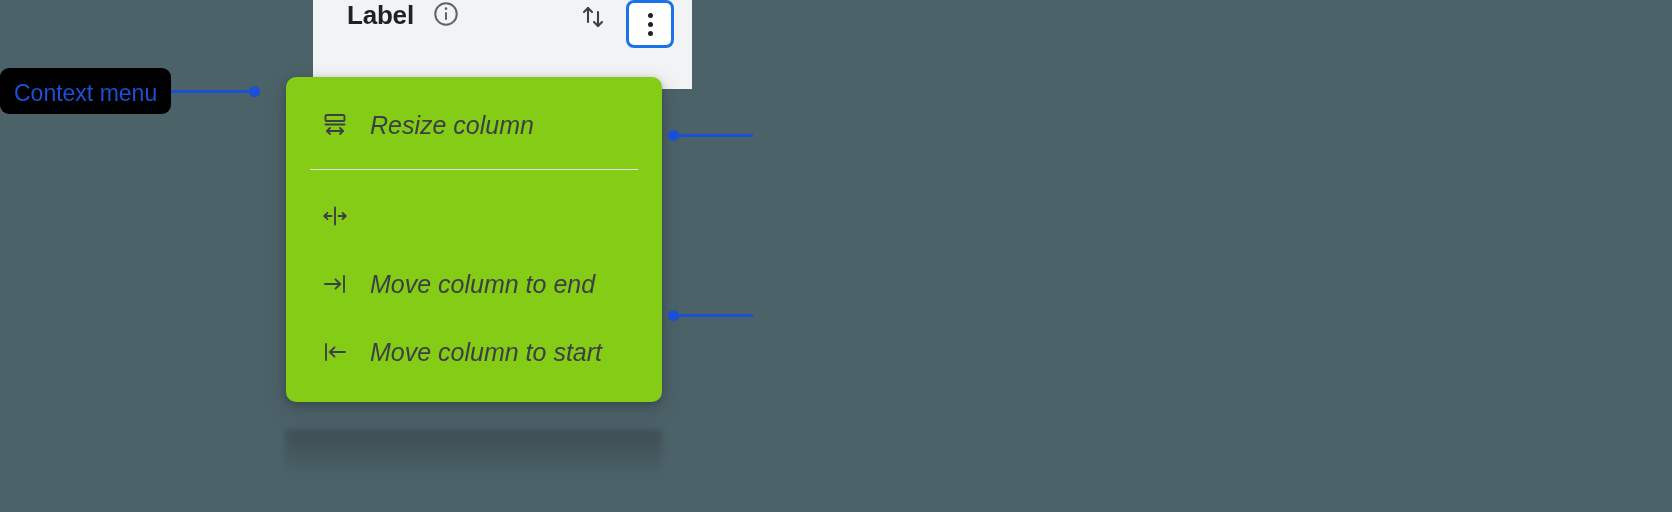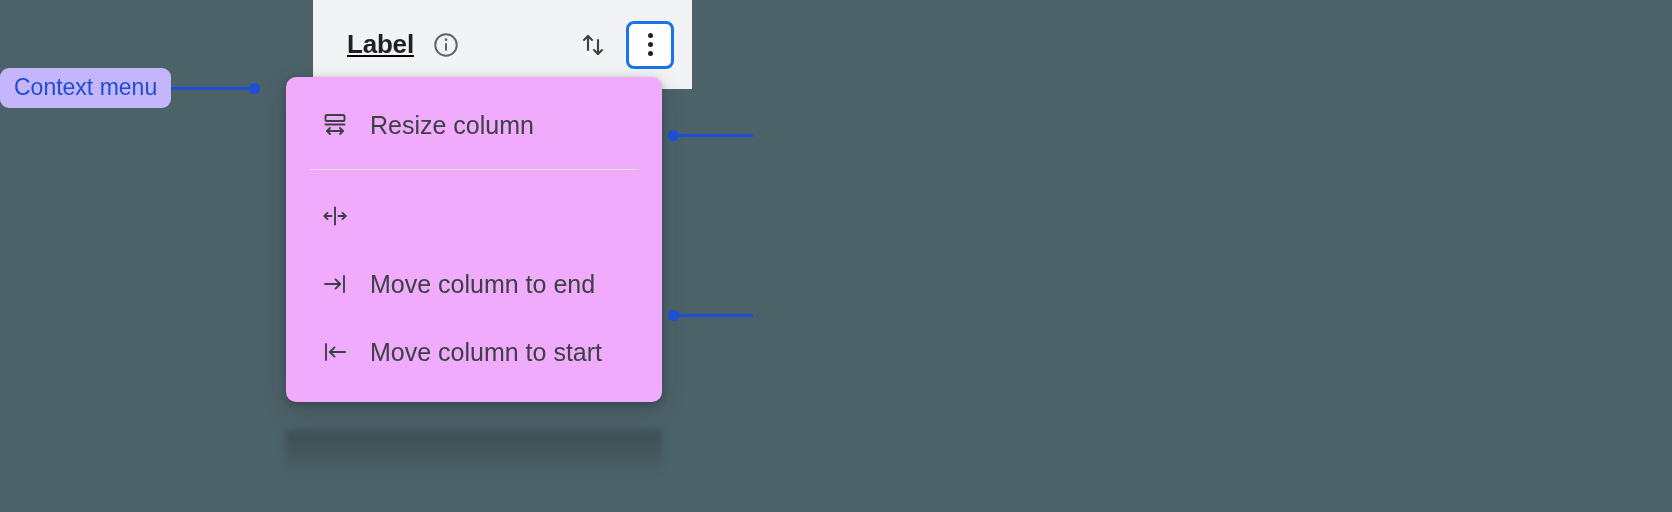--- a/index.html
+++ b/index.html
@@ -18,23 +18,22 @@
   
   #header-card {
     position: absolute;
     left: 313px;
     top: 0px;
     width: 379px;
     height: 89px;
     background: #f1f3f4;
     box-sizing: border-box;
     display: flex;
-    align-items: center;
+    align-items: flex-start;
     padding: 0 18px 0 34px;
-    text-decoration: underline;
   }
   #header-card .label-text {
     font-size: 26px;
     font-weight: bold;
     color: #202124;
     letter-spacing: -0.2px;
   }
   #info-icon {
     margin-left: 18px;
     display: flex;
@@ -77,25 +76,26 @@
     background: linear-gradient(to bottom, rgba(32,33,36,0.30), rgba(32,33,36,0.0));
     filter: blur(3px);
   }
 
   
   #context-menu {
     position: absolute;
     left: 286px;
     top: 77px;
     width: 376px;
-    background: #f0abfc;
+    background: #84cc16;
     border-radius: 10px;
     box-shadow: 0 2px 6px rgba(32,33,36,0.28), 0 8px 22px rgba(32,33,36,0.22);
     padding: 14px 0 16px 0;
     box-sizing: border-box;
+    font-style: italic;
   }
   .menu-item {
     display: flex;
     align-items: center;
     height: 68px;
     padding: 0 26px 0 34px;
     box-sizing: border-box;
     cursor: default;
   }
   .menu-item .mi-icon {
@@ -118,25 +118,25 @@
     margin: 10px 24px 12px 24px;
   }
 
   
   .callout {
     position: absolute;
     display: flex;
     align-items: center;
   }
   .callout-pill {
-    background: #c4b5fd;
+    background: #000000;
     color: #1a4fd6;
     font-size: 23px;
     border-radius: 9px;
-    padding: 8px 14px 9px 14px;
+    padding: 14px 14px 9px 14px;
     white-space: nowrap;
     line-height: 1;
   }
   .callout-line {
     height: 3px;
     background: #1a4fd6;
   }
   .callout-dot {
     width: 11px;
     height: 11px;

